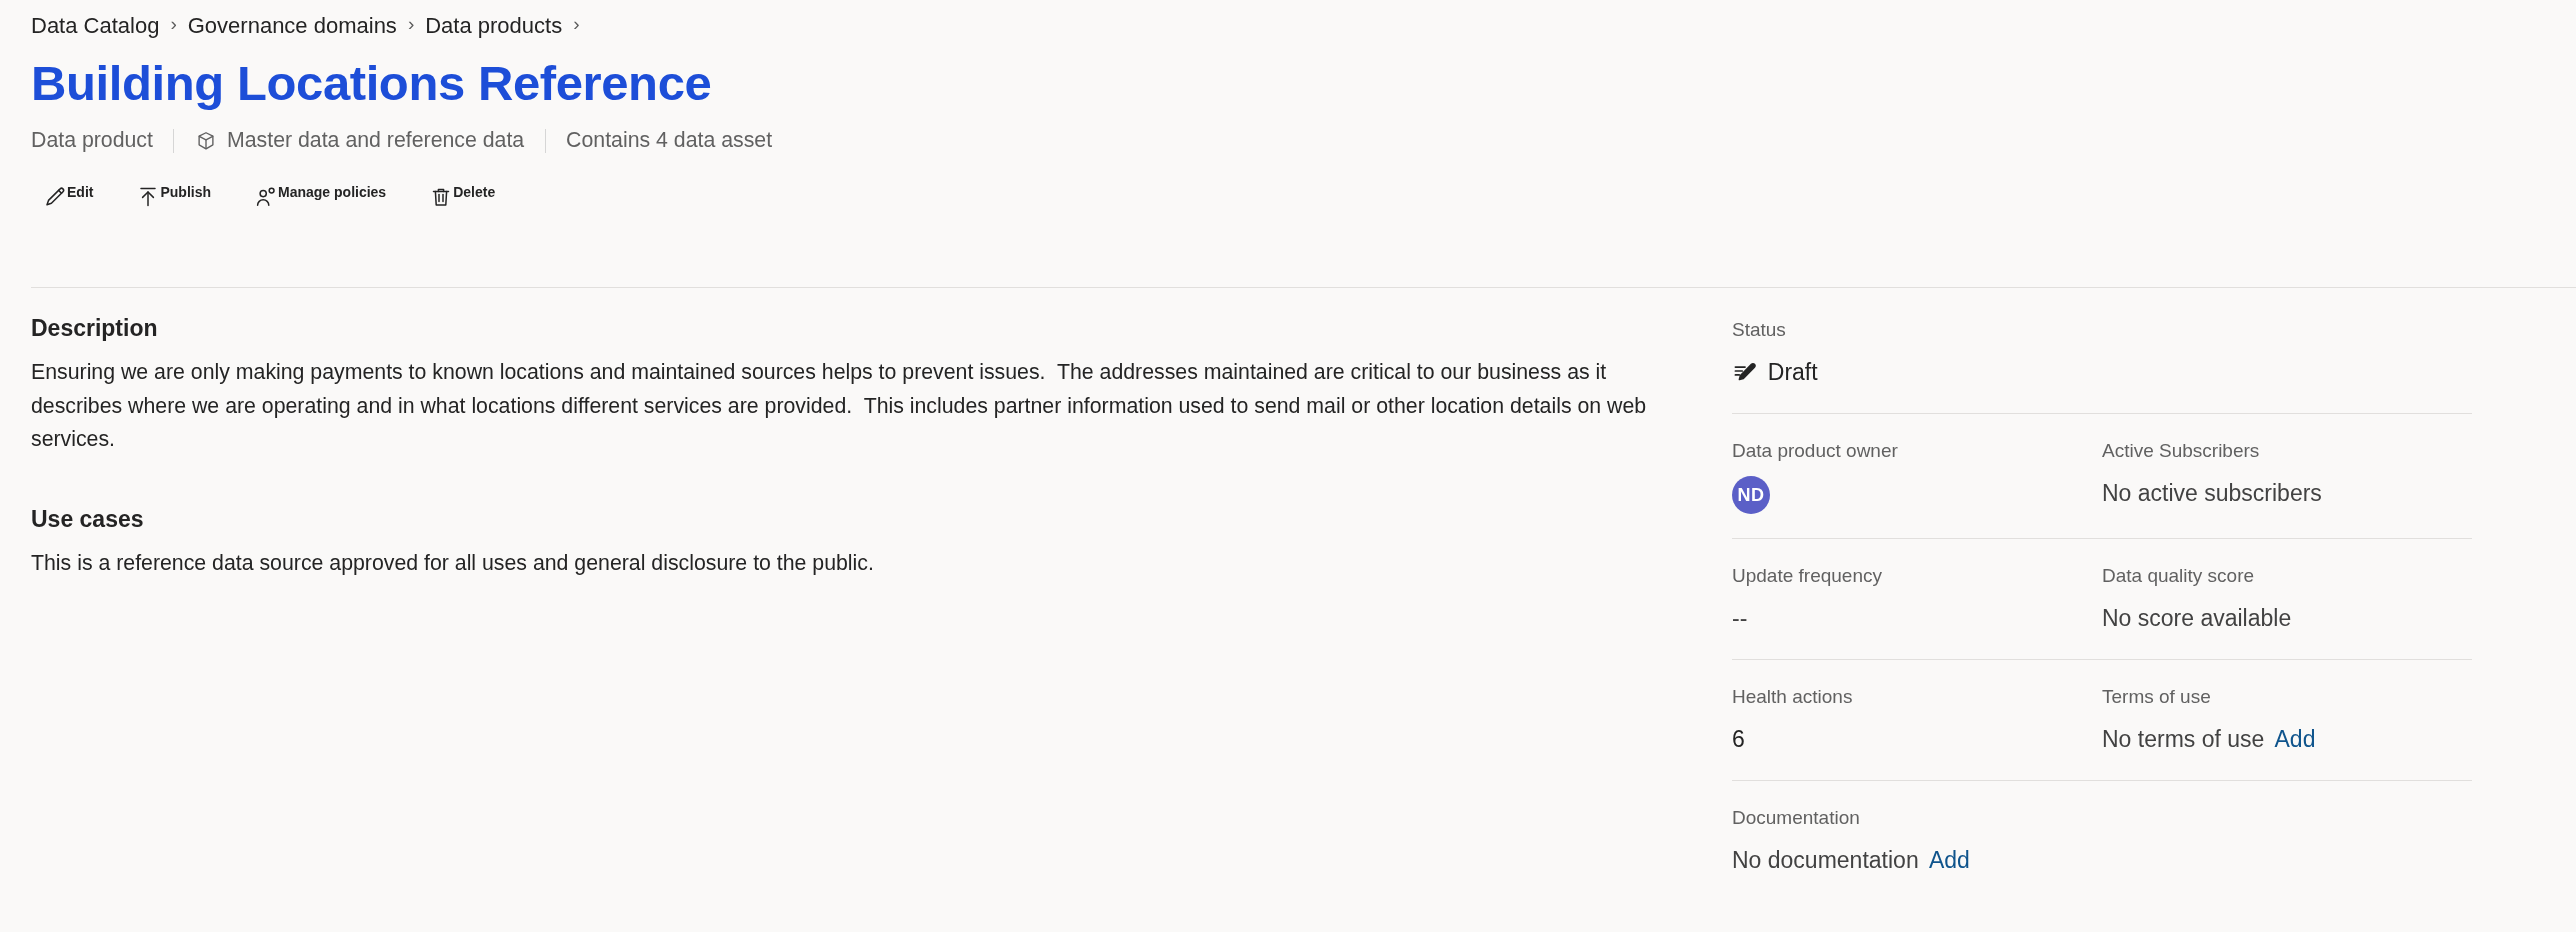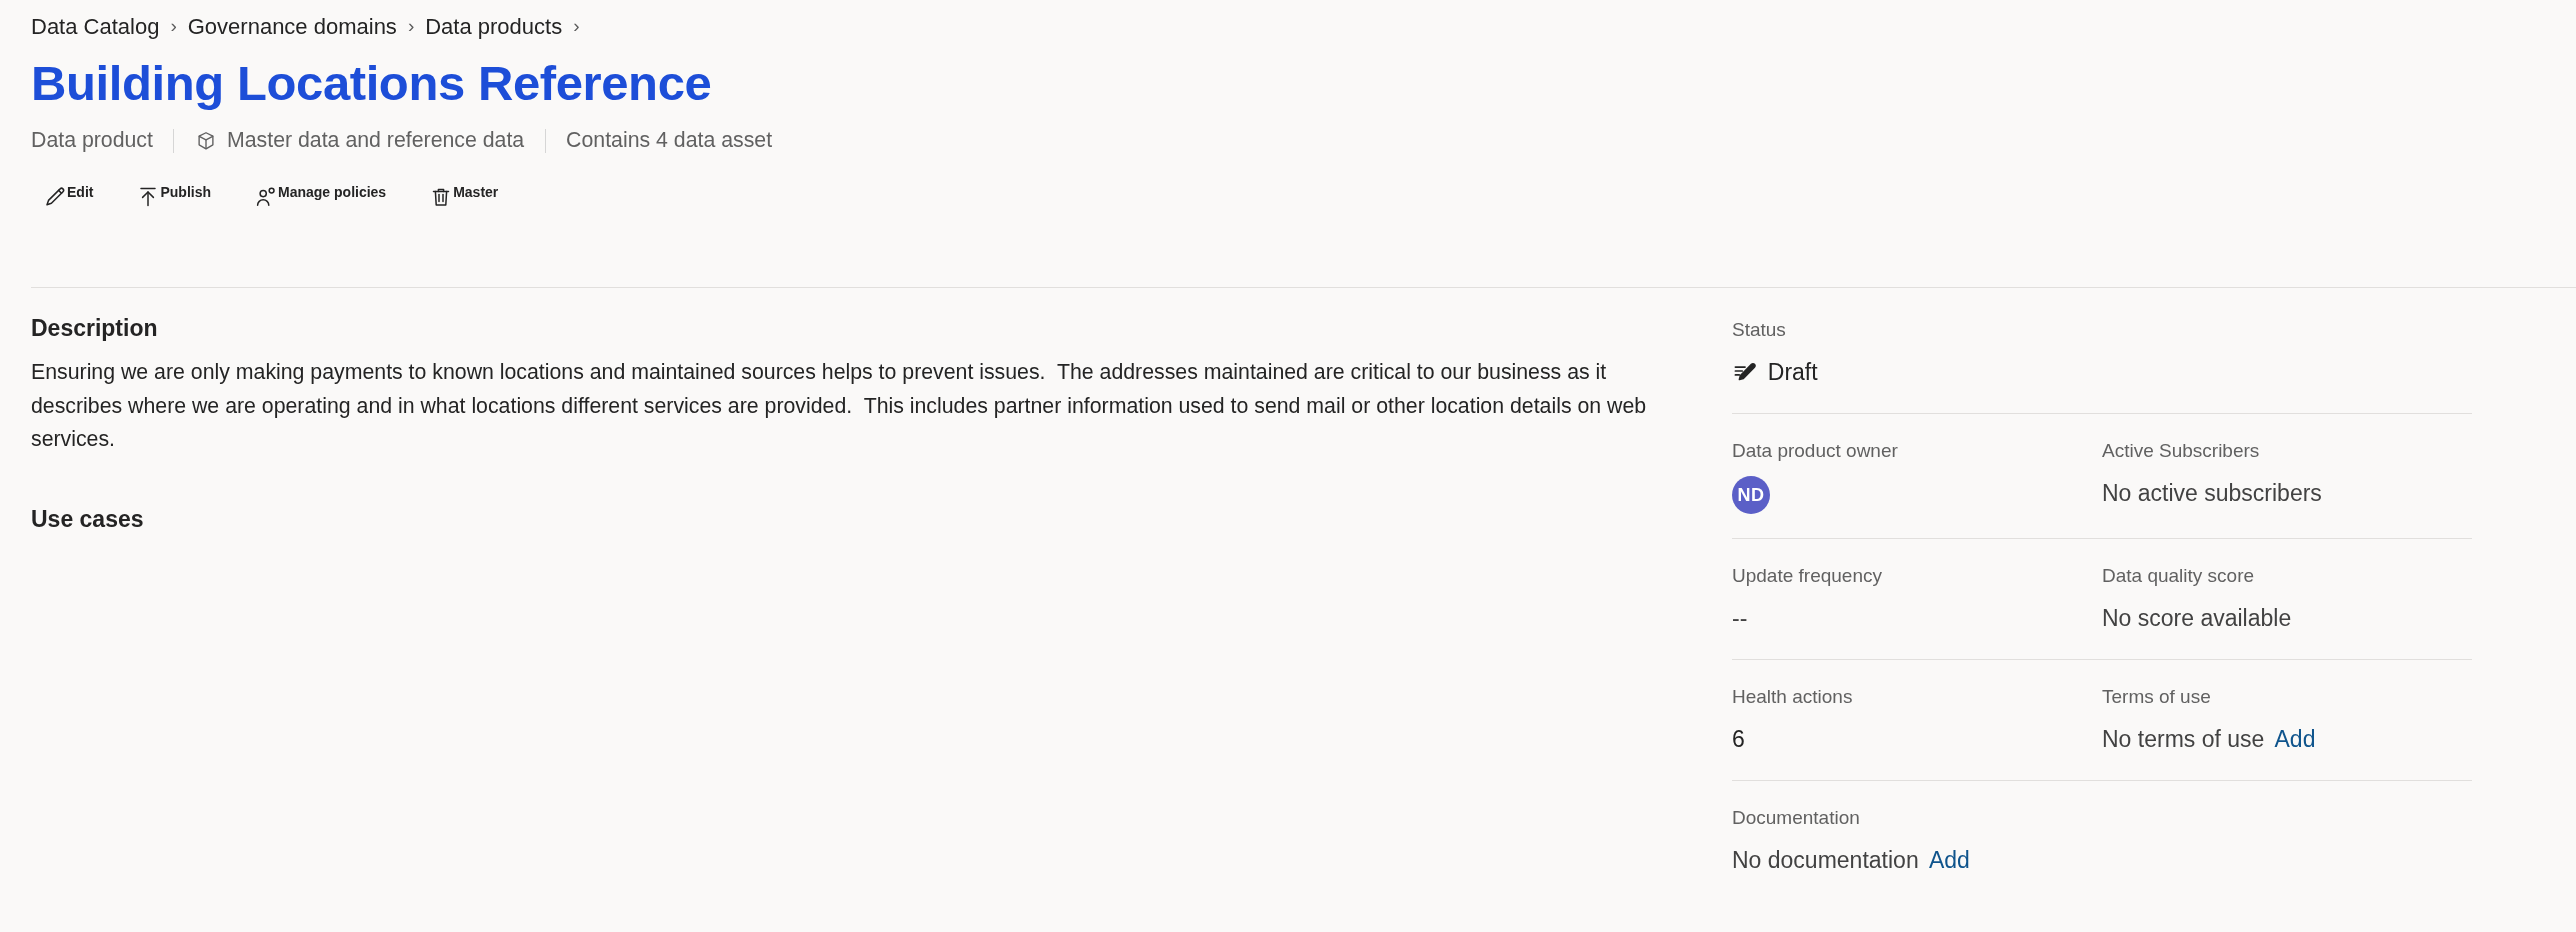--- a/index.html
+++ b/index.html
@@ -8,21 +8,20 @@
     width: 2576px; height: 932px;
     background: #faf9f8;
     font-family: "Liberation Sans", sans-serif;
     color: #242424;
     overflow: hidden;
   }
 
   
   .breadcrumb {
     display: flex;
-    align-items: center;
     padding: 15.4px 0 0 31px;
     height: 38px;
     font-size: 22px;
     color: #242424;
   }
   .crumb {
     color: #242424;
     text-decoration: none;
     white-space: nowrap;
     line-height: 1;
@@ -281,37 +280,38 @@
   <button class="cmd-btn">
     <span>
       <svg width="24" height="24" viewBox="0 0 24 24" fill="none" stroke="#242424" stroke-width="1.5" stroke-linejoin="round" stroke-linecap="round">
         <path d="M4.5 6.4h15"></path>
         <path d="M9.4 6.4V4.6h5.2v1.8"></path>
         <path d="M6.4 6.4 7.2 20h9.6l.8-13.6"></path>
         <path d="M10 9.6v7"></path>
         <path d="M14 9.6v7"></path>
       </svg>
     </span>
-    <span>Master</span>
+    <span>Delete</span>
   </button>
 
 </div>
 
 <div class="bar-divider"></div>
 
 <div class="content">
 
   <div class="left-col">
 
     <h2 class="section-head">Description</h2>
     <p class="section-body">Ensuring we are only making payments to known locations and maintained sources helps to prevent issues.  The addresses maintained are critical to our business as it describes where we are operating and in what locations different services are provided.  This includes partner information used to send mail or other location details on web services.</p>
 
     <div class="section-gap"></div>
 
     <h2 class="section-head">Use cases</h2>
+    <p class="section-body">This is a reference data source approved for all uses and general disclosure to the public.</p>
 
   </div>
 
   <div class="right-col">
     <div class="prop-grid">
 
       <div class="prop-row">
         <div class="prop-cell">
           <div class="prop-label">Status</div>
           <div class="prop-value">

